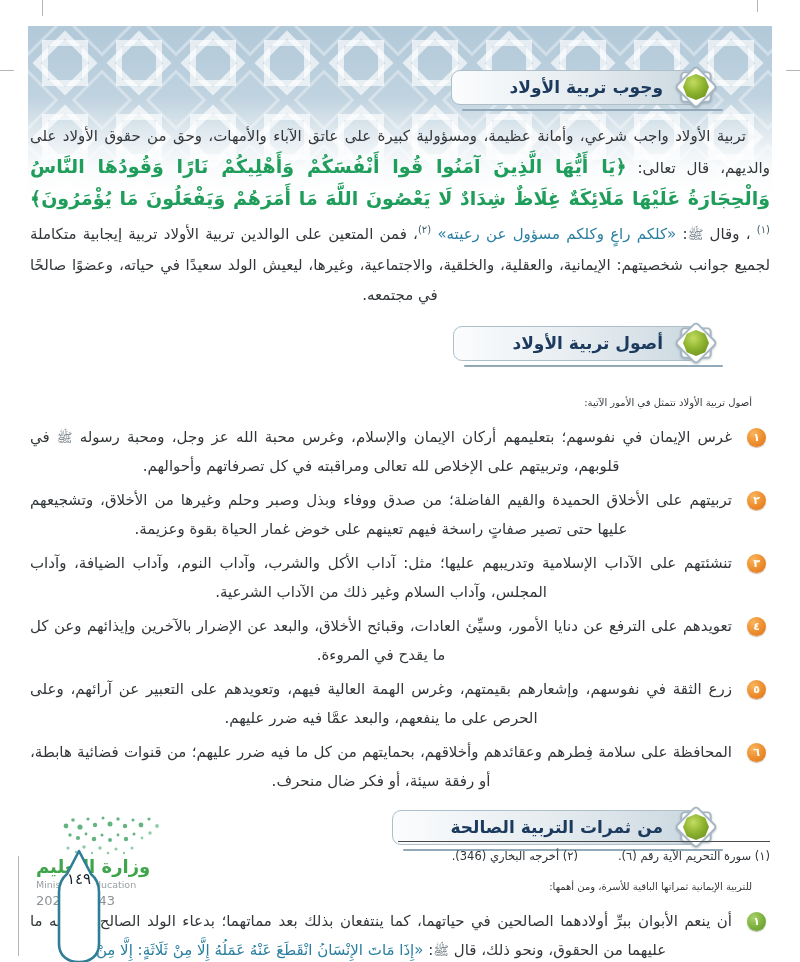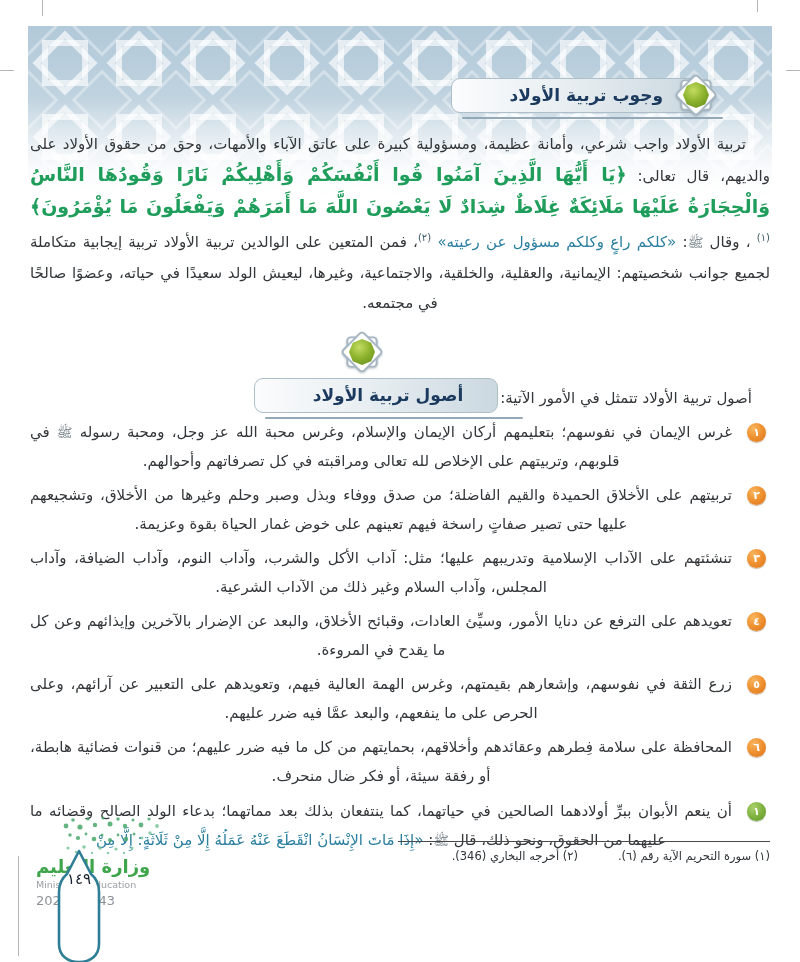--- a/index.html
+++ b/index.html
@@ -16,50 +16,50 @@
     background:linear-gradient(180deg,#b2c9d9 0%,#c3d5e1 50%,#e6edf2 100%);
   }
   .banner svg{position:absolute;inset:0;width:100%;height:100%;}
   .banner .fade{
     position:absolute;inset:0;
     background:linear-gradient(180deg,rgba(255,255,255,0) 0%,rgba(255,255,255,0) 40%,rgba(255,255,255,.85) 80%,#ffffff 97%);
   }
   
   .mark{position:absolute;background:#b5b5b5;z-index:5;}
   
-  .content{position:absolute;inset:0;padding:14px 30px;z-index:1;}
+  .content{position:absolute;inset:0;padding:6px 30px;z-index:1;}
   
   .sec-head{display:flex;align-items:center;justify-content:flex-start;height:50px;margin-left:0;}
   .sec-head .star{width:52px;height:52px;flex:0 0 auto;margin-left:-28px;position:relative;z-index:2;filter:drop-shadow(0 1px 1px rgba(60,80,95,.35));}
   .sec-head .bar{
     position:relative;z-index:1;
     background:linear-gradient(270deg,#cbd8e0 0%,#e4ebef 45%,#fbfcfd 100%);
     border:1px solid #aebfca;border-radius:9px;
     padding:6px 34px 7px 58px;
     font-size:17px;font-weight:bold;color:#1c3a5e;
     letter-spacing:0;
   }
   .sec-head .bar::after{
     content:"";position:absolute;bottom:-7px;right:-26px;left:10px;height:2px;
     background:#93a9b7;border-radius:2px;
   }
   .sh1{margin-top:56px;margin-right:48px;}
-  .sh2{margin-top:8px;margin-right:48px;flex-direction:column;}
+  .sh2{margin-top:8px;margin-right:48px;}
   .sh3{margin-top:6px;margin-right:48px;}
   
   .para{
     font-size:15px;line-height:30px;margin:10px 0 0 0;
     text-align:justify;text-align-last:center;
   }
   .p-first{text-indent:24px;margin-top:9px;}
   .quran{color:#1f9d5b;font-weight:bold;font-size:19px;}
   .hadith{color:#2a7fa0;}
   .pbuh{color:#5c6a74;font-size:13px;}
   .ref{font-size:10px;vertical-align:super;color:#3d5a66;}
-  .intro{font-size:15px;line-height:28px;margin:8px 0 2px 0;text-align:right;text-indent:18px;}
+  .intro{font-size:10px;line-height:28px;margin:21px 0 2px 0;text-align:right;text-indent:18px;}
   
   ul.items{list-style:none;margin:6px 0 0 0;padding:0;}
   ul.items li{
     position:relative;padding:0 38px 0 0;margin:0 0 5px 0;
     font-size:15px;line-height:29px;text-align:justify;text-align-last:center;
   }
   .badge{
     position:absolute;right:4px;top:5px;width:19px;height:19px;border-radius:50%;
     background:radial-gradient(circle at 35% 30%,#f9b65e 0%,#ef9333 45%,#dd7115 100%);
     color:#fff;font-size:11px;font-weight:bold;line-height:19px;text-align:center;
@@ -175,21 +175,30 @@
     <li>
       <span class="badge">٥</span>
       <span>زرع الثقة في نفوسهم، وإشعارهم بقيمتهم، وغرس الهمة العالية فيهم، وتعويدهم على التعبير عن آرائهم، وعلى الحرص على ما ينفعهم، والبعد عمَّا فيه ضرر عليهم.</span>
     </li>
     <li>
       <span class="badge">٦</span>
       <span>المحافظة على سلامة فِطرهم وعقائدهم وأخلاقهم، بحمايتهم من كل ما فيه ضرر عليهم؛ من قنوات فضائية هابطة، أو رفقة سيئة، أو فكر ضال منحرف.</span>
     </li>
   </ul>
 
-
+  <div class="sec-head sh3">
+    <svg class="star">
+        <use href="#star8"></use>
+      </svg>
+    <div class="bar">
+      <span>من ثمرات التربية الصالحة</span>
+    </div>
+  </div>
+
+  <p class="intro">للتربية الإيمانية ثمراتها الباقية للأسرة، ومن أهمها:</p>
 
   <ul class="items">
     <li class="cutoff">
       <span class="badge green">١</span>
       <span>أن ينعم الأبوان ببرِّ أولادهما الصالحين في حياتهما، كما ينتفعان بذلك بعد مماتهما؛ بدعاء الولد الصالح وقضائه ما عليهما من الحقوق، ونحو ذلك، قال </span><span class="pbuh">ﷺ</span><span>: </span><span class="hadith">«إِذَا مَاتَ الإِنْسَانُ انْقَطَعَ عَنْهُ عَمَلُهُ إِلَّا مِنْ ثَلَاثَةٍ: إِلَّا مِنْ</span>
     </li>
   </ul>
 
 </div>
 

